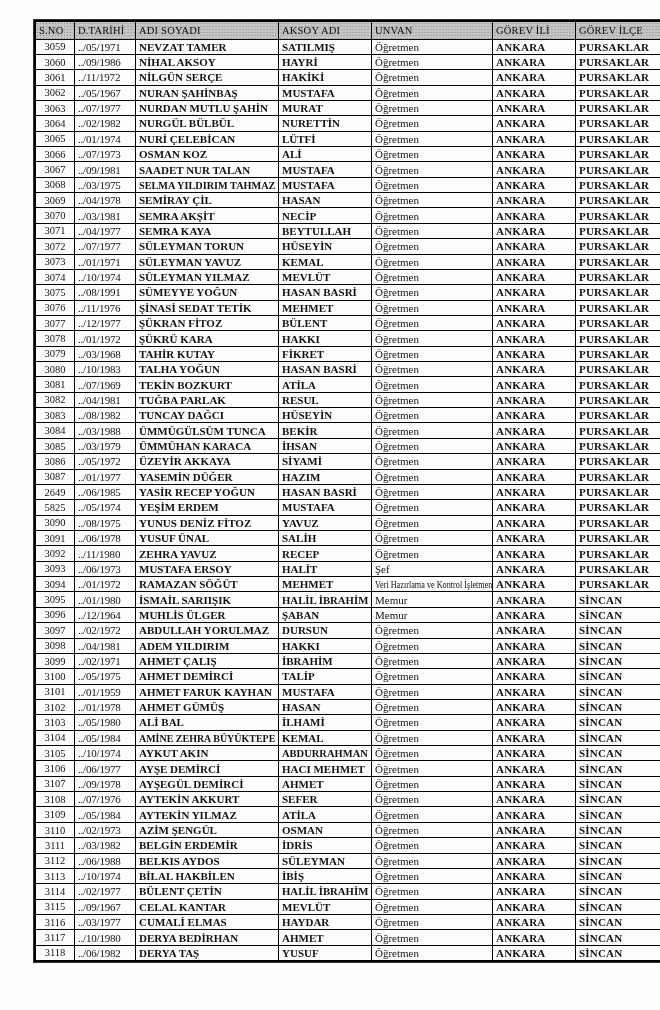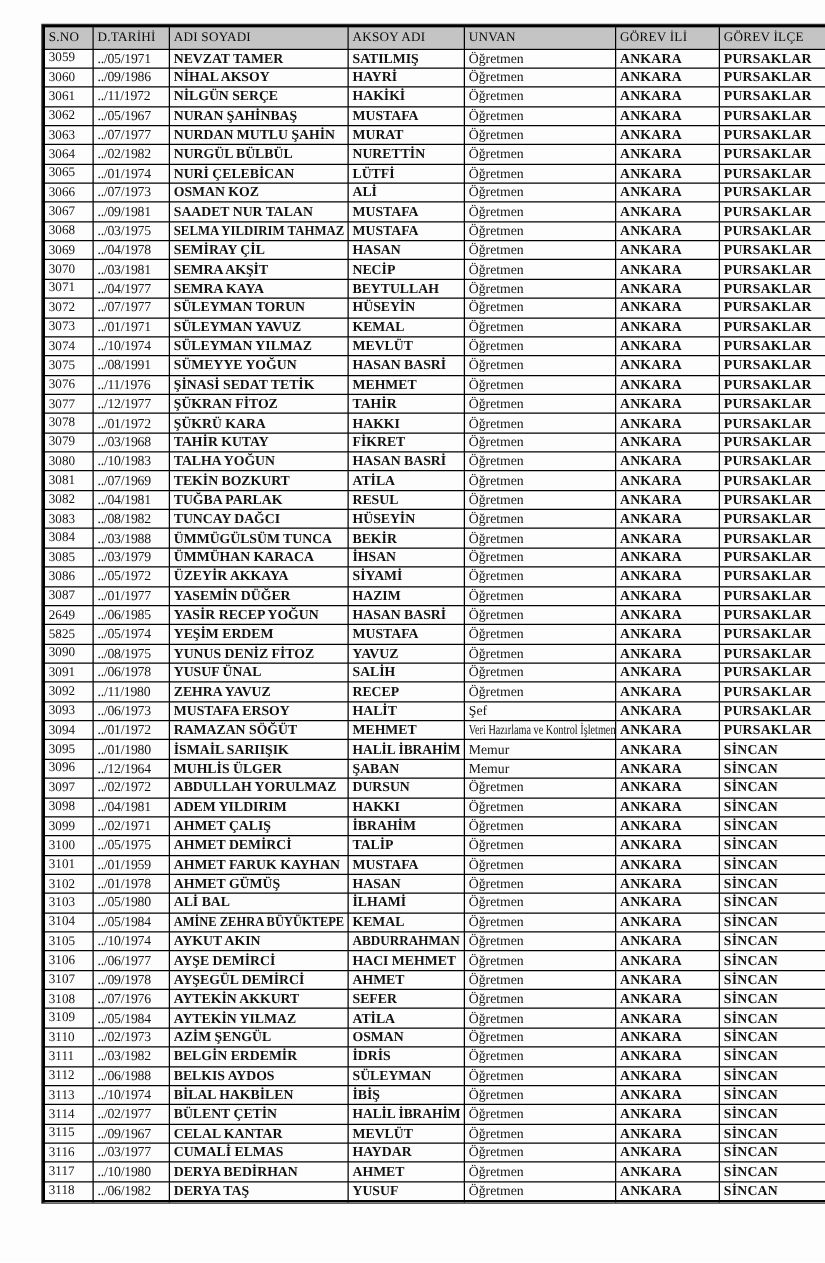--- a/index.html
+++ b/index.html
@@ -52,21 +52,21 @@
   }
   
   .c0 { width: 32px; }
   .c1 { width: 54px; }
   .c2 { width: 136px; }
   .c3 { width: 86px; }
   .c4 { width: 114px; }
   .c5 { width: 76px; }
   .c6 { width: 87px; }
 
-  td.c0 { text-align: left; font-size: 10.5px; margin-left: 24px; }
+  td.c0 { text-align: center; font-size: 10.5px; margin-left: 24px; }
   td.c1 { font-size: 11px; letter-spacing: -0.2px; }
   td.c2, td.c3 { font-weight: bold; font-size: 11px; }
   td.c4 { font-size: 11px; }
   td.c5, td.c6 { font-weight: bold; font-size: 11px; letter-spacing: 0.2px; }
 
   
   td span.fit, th span.fit {
     display: inline-block;
     transform-origin: 0 50%;
     white-space: nowrap;
@@ -256,21 +256,21 @@
           <td class="c2"><span class="fit">ŞİNASİ SEDAT TETİK</span></td>
           <td class="c3"><span class="fit">MEHMET</span></td>
           <td class="c4"><span class="fit">Öğretmen</span></td>
           <td class="c5"><span class="fit">ANKARA</span></td>
           <td class="c6"><span class="fit">PURSAKLAR</span></td>
         </tr>
         <tr>
           <td class="c0"><span class="fit">3077</span></td>
           <td class="c1"><span class="fit">../12/1977</span></td>
           <td class="c2"><span class="fit">ŞÜKRAN FİTOZ</span></td>
-          <td class="c3"><span class="fit">TAHİR</span></td>
+          <td class="c3"><span class="fit">BÜLENT</span></td>
           <td class="c4"><span class="fit">Öğretmen</span></td>
           <td class="c5"><span class="fit">ANKARA</span></td>
           <td class="c6"><span class="fit">PURSAKLAR</span></td>
         </tr>
         <tr>
           <td class="c0"><span class="fit">3078</span></td>
           <td class="c1"><span class="fit">../01/1972</span></td>
           <td class="c2"><span class="fit">ŞÜKRÜ KARA</span></td>
           <td class="c3"><span class="fit">HAKKI</span></td>
           <td class="c4"><span class="fit">Öğretmen</span></td>

